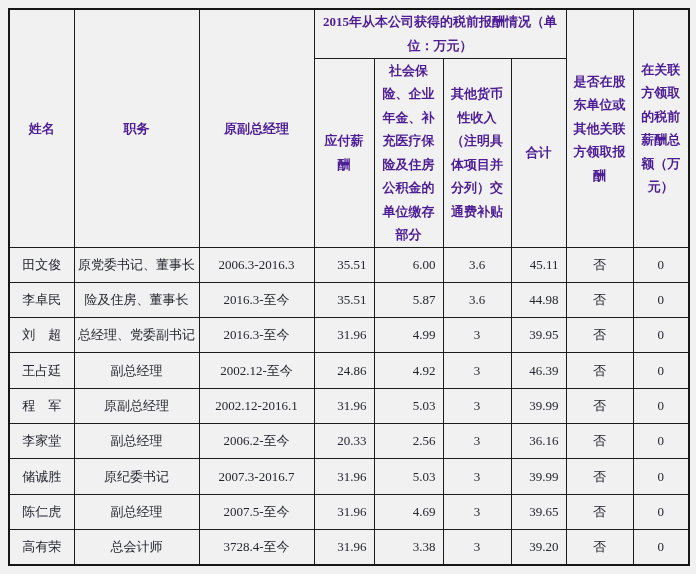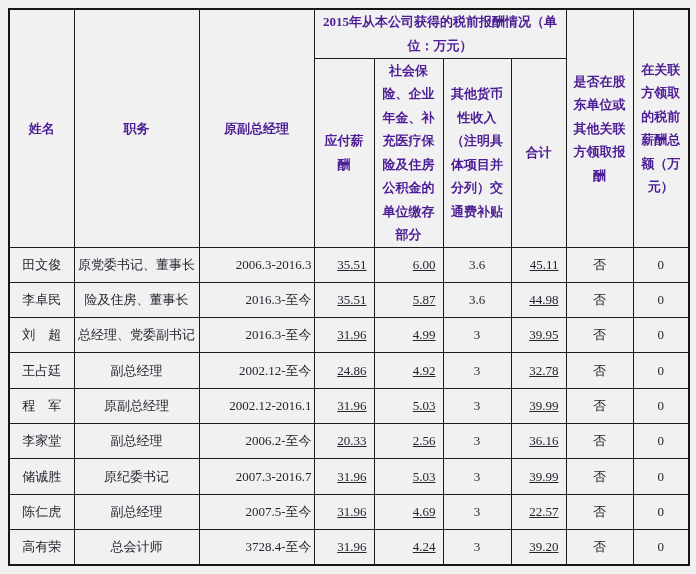--- a/index.html
+++ b/index.html
@@ -41,26 +41,25 @@
   tr.hdr-top { height: 49px; }
   tr.hdr-sub { height: 186px; }
   .comp-table tbody tr { height: 35px; margin-left: 38px; }
   .comp-table tbody td {
     vertical-align: middle;
     text-align: center;
     color: #23262e;
     white-space: nowrap;
   }
   .comp-table tbody td.c-term {
-    text-align: right;
+    text-align: center;
   }
   .comp-table tbody td.c-right {
     text-align: right;
     padding-right: 7px;
-    text-decoration: underline;
   }
 </style>
 </head>
 <body>
 
 <div class="page">
   <table class="comp-table">
     <colgroup>
       <col style="width:65px">
         <col style="width:125px">
@@ -145,21 +144,21 @@
           <td class="c-q">否</td>
           <td class="c-amt">0</td>
         </tr>
         <tr>
           <td class="c-name">王占廷</td>
           <td class="c-pos">副总经理</td>
           <td class="c-term">2002.12-至今</td>
           <td class="c-right">24.86</td>
           <td class="c-right">4.92</td>
           <td class="c-other">3</td>
-          <td class="c-right">32.78</td>
+          <td class="c-right">46.39</td>
           <td class="c-q">否</td>
           <td class="c-amt">0</td>
         </tr>
         <tr>
           <td class="c-name">程　军</td>
           <td class="c-pos">原副总经理</td>
           <td class="c-term">2002.12-2016.1</td>
           <td class="c-right">31.96</td>
           <td class="c-right">5.03</td>
           <td class="c-other">3</td>
@@ -189,30 +188,30 @@
           <td class="c-q">否</td>
           <td class="c-amt">0</td>
         </tr>
         <tr>
           <td class="c-name">陈仁虎</td>
           <td class="c-pos">副总经理</td>
           <td class="c-term">2007.5-至今</td>
           <td class="c-right">31.96</td>
           <td class="c-right">4.69</td>
           <td class="c-other">3</td>
-          <td class="c-right">22.57</td>
+          <td class="c-right">39.65</td>
           <td class="c-q">否</td>
           <td class="c-amt">0</td>
         </tr>
         <tr>
           <td class="c-name">高有荣</td>
           <td class="c-pos">总会计师</td>
           <td class="c-term">3728.4-至今</td>
           <td class="c-right">31.96</td>
-          <td class="c-right">4.24</td>
+          <td class="c-right">3.38</td>
           <td class="c-other">3</td>
           <td class="c-right">39.20</td>
           <td class="c-q">否</td>
           <td class="c-amt">0</td>
         </tr>
       </tbody>
   </table>
 </div>
 
 </body></html>

